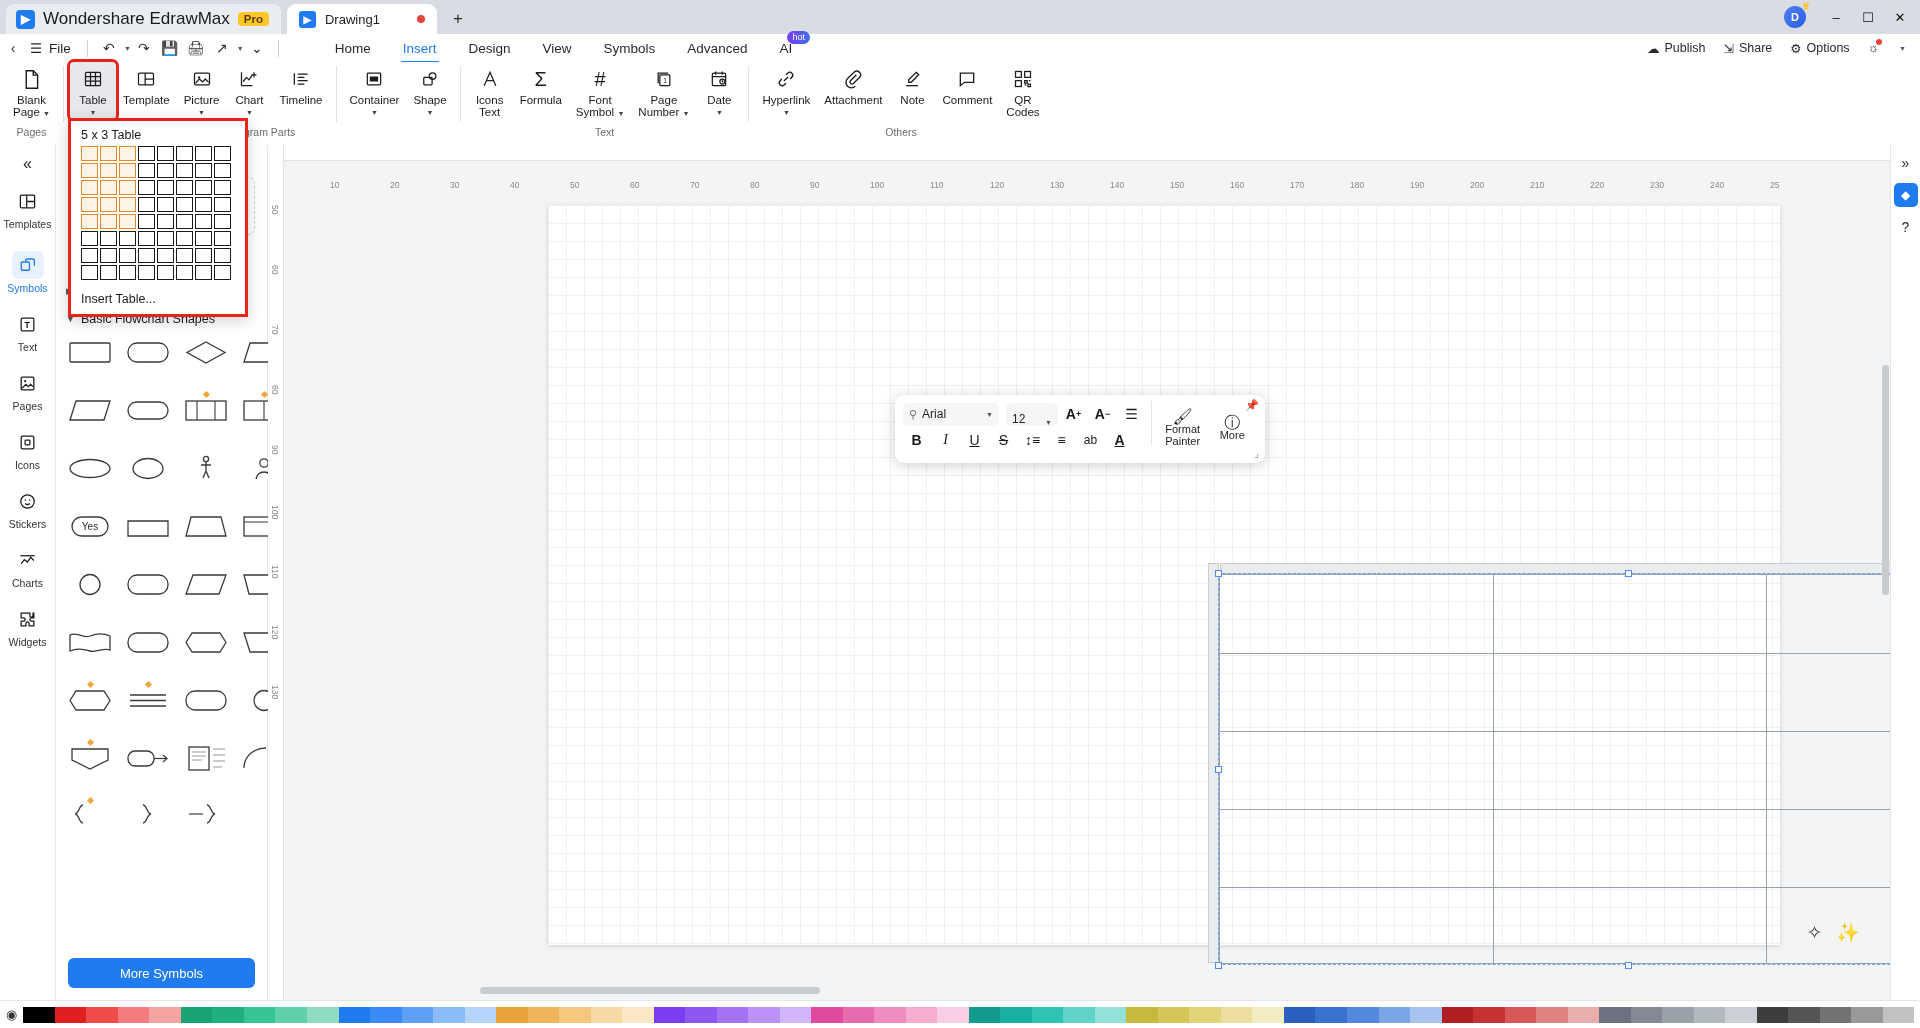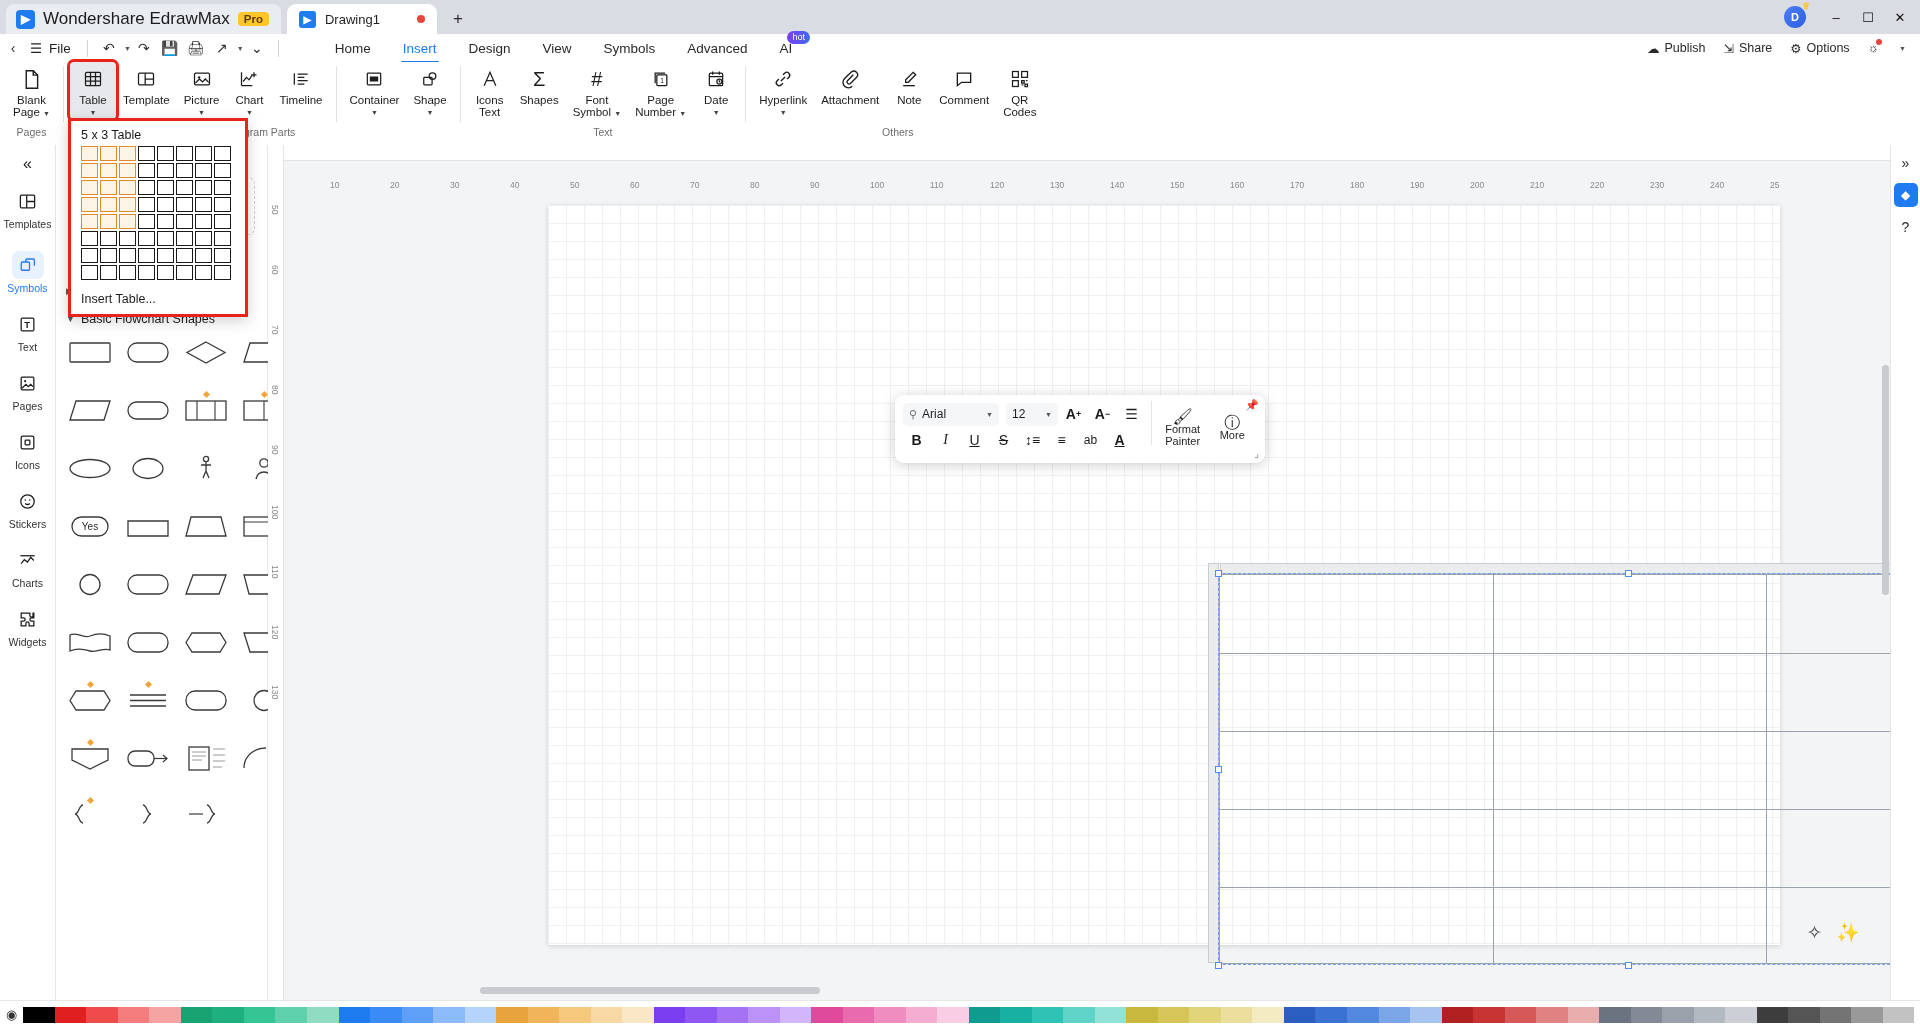--- a/index.html
+++ b/index.html
@@ -164,21 +164,21 @@
   .tbl-corner{position:absolute;left:-12px;top:-12px;width:11px;height:11px;background:#d8dadd;border:1px solid #c9ccd1;}
   
   #fmtbar{
     position:absolute; left:627px; top:250px; width:370px; height:68px;
     background:#fff;border-radius:9px;box-shadow:0 2px 14px rgba(0,0,0,.20);
     z-index:40; padding:6px 8px;
   }
   .fb-row{ display:flex;align-items:center;height:26px;gap:2px;}
   .fb-btn{ width:27px;height:25px;display:flex;align-items:center;justify-content:center;font-size:14px;color:#1a1a1a;border-radius:4px;}
   .fontbox{ display:flex;align-items:center;gap:5px;background:#f5f6f8;border-radius:5px;height:23px;padding:0 6px;width:96px;}
-  .sizebox{ display:flex;align-items:center;gap:5px;background:#f5f6f8;border-radius:5px;height:23px;padding:0 6px;width:52px;margin-left:5px;}
+  .sizebox{ display:flex;align-items:flex-end;gap:5px;background:#f5f6f8;border-radius:5px;height:23px;padding:0 6px;width:52px;margin-left:5px;}
   .fb-sep{width:1px;height:44px;background:#e5e5e5;margin:0 6px;}
   .fb-stack{display:flex;flex-direction:column;align-items:center;justify-content:center;width:56px;height:56px;font-size:11px;line-height:12px;text-align:center;}
   .pinico{position:absolute;top:4px;right:6px;font-size:11px;color:#666;}
   .reszico{position:absolute;bottom:4px;right:6px;font-size:10px;color:#888;}
   
   #rrail{ position:absolute;right:0;top:0;bottom:0;width:30px;background:#fff;border-left:1px solid #e6e6e6;z-index:8;
           display:flex;flex-direction:column;align-items:center;padding-top:10px;gap:12px;}
   .rr-ico{ font-size:14px;color:#2a2a2a;}
   .rr-blue{ width:24px;height:24px;border-radius:5px;background:#1e7bf0;color:#fff;display:flex;align-items:center;justify-content:center;font-size:12px;}
   .fab{ position:absolute;bottom:56px;right:60px;display:flex;gap:14px;align-items:center;}
@@ -393,21 +393,21 @@
           <svg viewBox="0 0 24 24" width="20" height="20" fill="none" stroke="#1c1c1c" stroke-width="1.5">
               <path d="M5 20L12 4l7 16"></path>
               <path d="M8 14h8"></path>
             </svg>
         </div>
         <div class="lb">Icons</div>
         <div class="lb2">Text</div>
       </div>
       <div class="ritem">
         <div class="gi">Σ</div>
-        <div class="lb">Shapes</div>
+        <div class="lb">Formula</div>
       </div>
       <div class="ritem">
         <div class="gi">#</div>
         <div class="lb">Font</div>
         <div class="lb2"><span>Symbol</span> <span class="dcaret">▼</span></div>
       </div>
       <div class="ritem">
         <div class="gi">
           <svg viewBox="0 0 24 24" width="20" height="20" fill="none" stroke="#1c1c1c" stroke-width="1.5">
               <rect x="7" y="7" width="12" height="13" rx="1"></rect>
@@ -831,20 +831,23 @@
             <path d="M18 4c4 0 4 9 8 9-4 0-4 9-8 9" fill="none" stroke="#3a3a3a" stroke-width="1.3"></path>
           </svg>
         </div>
         <div class="shapecell">
           <svg viewBox="0 0 46 30">
             <path d="M6 13h14" stroke="#3a3a3a" stroke-width="1.2"></path>
             <path d="M24 4c4 0 4 9 8 9-4 0-4 9-8 9" fill="none" stroke="#3a3a3a" stroke-width="1.3"></path>
           </svg>
         </div>
       </div>
+    <div class="panel-foot">
+      <div class="moresym">More Symbols</div>
+    </div>
   </div>
 
   <div id="canvaswrap">
     <div id="ruler-h">
         <span class="rtick" style="left: 62px;">10</span>
         <span class="rtick" style="left: 122px;">20</span>
         <span class="rtick" style="left: 182px;">30</span>
         <span class="rtick" style="left: 242px;">40</span>
         <span class="rtick" style="left: 302px;">50</span>
         <span class="rtick" style="left: 362px;">60</span>

